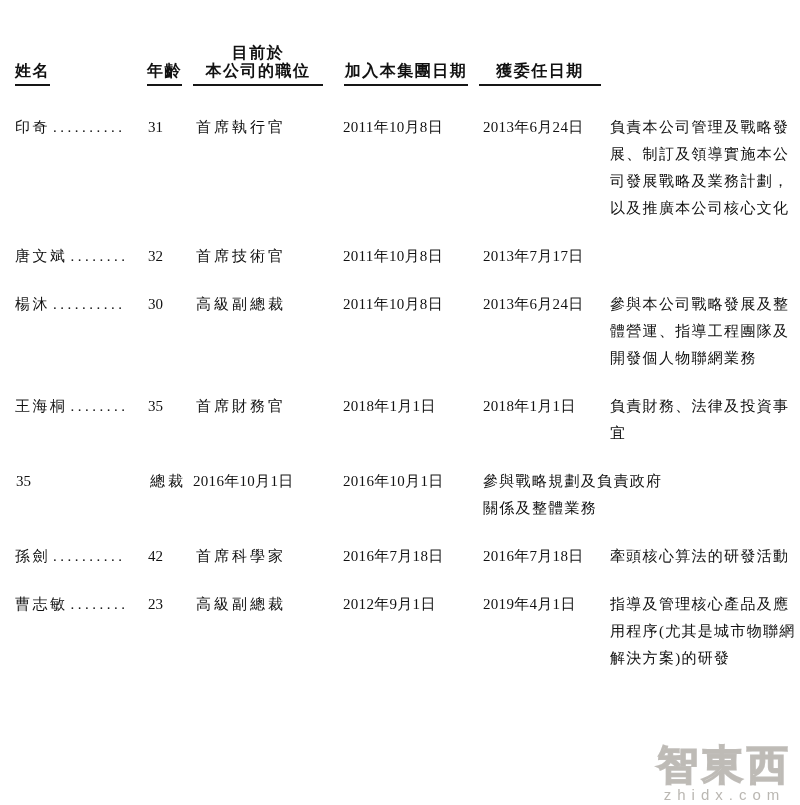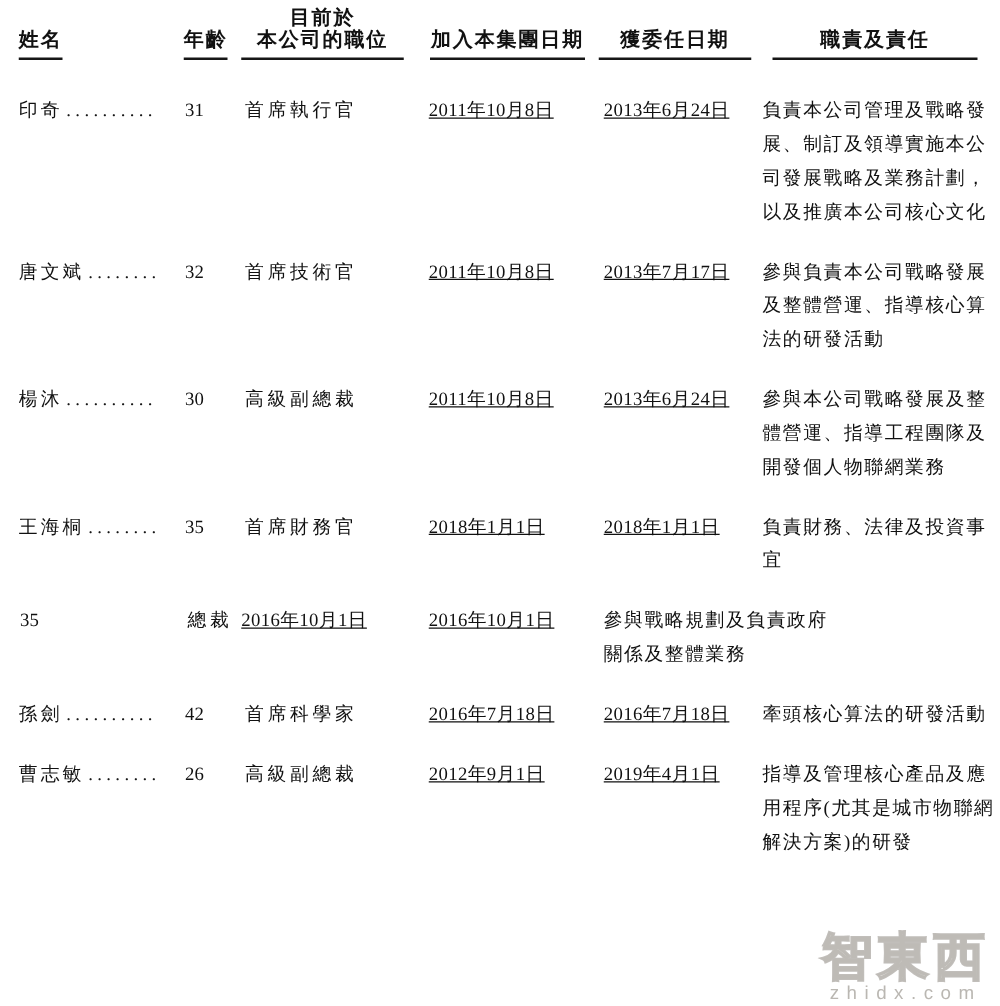--- a/index.html
+++ b/index.html
@@ -34,37 +34,37 @@
   .hu {
     display: inline-block;
     border-bottom: 2px solid #161616;
     padding-bottom: 4px;
   }
   .hblock {
     border-bottom: 2px solid #161616;
     padding-bottom: 4px;
     text-align: center;
   }
-  .h-pos   { width: 130px; }
+  .h-pos   { width: 130px; margin-top: 38px; }
   .h-join  { width: 124px; margin-left: 1px; }
   .h-appt  { width: 122px; margin-left: -4px; }
   .h-duty  { width: 164px; margin-left: 8px; }
   
   .person-row {
     margin-bottom: 21px;
     font-size: 15px;
     line-height: 27px;
   }
   .cell { vertical-align: top; }
   .cell-name { white-space: nowrap; overflow: hidden; }
   .name-text { letter-spacing: 2.5px; }
   .dots { letter-spacing: 3.5px; margin-left: 3px; color: #161616; }
   .cell-age { padding-left: 1px; }
   .cell-pos { letter-spacing: 3px; padding-left: 3px; }
-  .cell-date { letter-spacing: 0.3px; text-decoration: underline; }
+  .cell-date { letter-spacing: 0.3px; }
   .cell-duties {
     width: 186px;
     letter-spacing: 1.3px;
     word-wrap: break-word;
   }
   
   .watermark {
     position: absolute;
     right: 8px;
     bottom: 2px;
@@ -106,42 +106,38 @@
         <div>目前於</div>
         <div>本公司的職位</div>
       </div>
     </div>
     <div class="cell">
       <div class="hblock h-join">加入本集團日期</div>
     </div>
     <div class="cell">
       <div class="hblock h-appt">獲委任日期</div>
     </div>
-    <div class="cell">
-      <div class="hblock h-duty">職責及責任</div>
-    </div>
   </div>
 
   <div>
     <div class="grid-row person-row">
       <div class="cell cell-name"><span class="name-text">印奇</span><span class="dots">..........</span></div>
       <div class="cell cell-age">31</div>
       <div class="cell cell-pos">首席執行官</div>
       <div class="cell cell-date">2011年10月8日</div>
       <div class="cell cell-date">2013年6月24日</div>
       <div class="cell cell-duties">負責本公司管理及戰略發展、制訂及領導實施本公司發展戰略及業務計劃，以及推廣本公司核心文化</div>
     </div>
 
     <div class="grid-row person-row">
       <div class="cell cell-name"><span class="name-text">唐文斌</span><span class="dots">........</span></div>
       <div class="cell cell-age">32</div>
       <div class="cell cell-pos">首席技術官</div>
       <div class="cell cell-date">2011年10月8日</div>
       <div class="cell cell-date">2013年7月17日</div>
-      <div class="cell cell-duties">參與負責本公司戰略發展及整體營運、指導核心算法的研發活動</div>
     </div>
 
     <div class="grid-row person-row">
       <div class="cell cell-name"><span class="name-text">楊沐</span><span class="dots">..........</span></div>
       <div class="cell cell-age">30</div>
       <div class="cell cell-pos">高級副總裁</div>
       <div class="cell cell-date">2011年10月8日</div>
       <div class="cell cell-date">2013年6月24日</div>
       <div class="cell cell-duties">參與本公司戰略發展及整體營運、指導工程團隊及開發個人物聯網業務</div>
     </div>
@@ -167,21 +163,21 @@
       <div class="cell cell-name"><span class="name-text">孫劍</span><span class="dots">..........</span></div>
       <div class="cell cell-age">42</div>
       <div class="cell cell-pos">首席科學家</div>
       <div class="cell cell-date">2016年7月18日</div>
       <div class="cell cell-date">2016年7月18日</div>
       <div class="cell cell-duties">牽頭核心算法的研發活動</div>
     </div>
 
     <div class="grid-row person-row">
       <div class="cell cell-name"><span class="name-text">曹志敏</span><span class="dots">........</span></div>
-      <div class="cell cell-age">26</div>
+      <div class="cell cell-age">23</div>
       <div class="cell cell-pos">高級副總裁</div>
       <div class="cell cell-date">2012年9月1日</div>
       <div class="cell cell-date">2019年4月1日</div>
       <div class="cell cell-duties">指導及管理核心產品及應用程序(尤其是城市物聯網解決方案)的研發</div>
     </div>
   </div>
 
   <div class="watermark">
     <div class="wm-text">智東西</div>
     <div class="wm-sub">zhidx.com</div>

